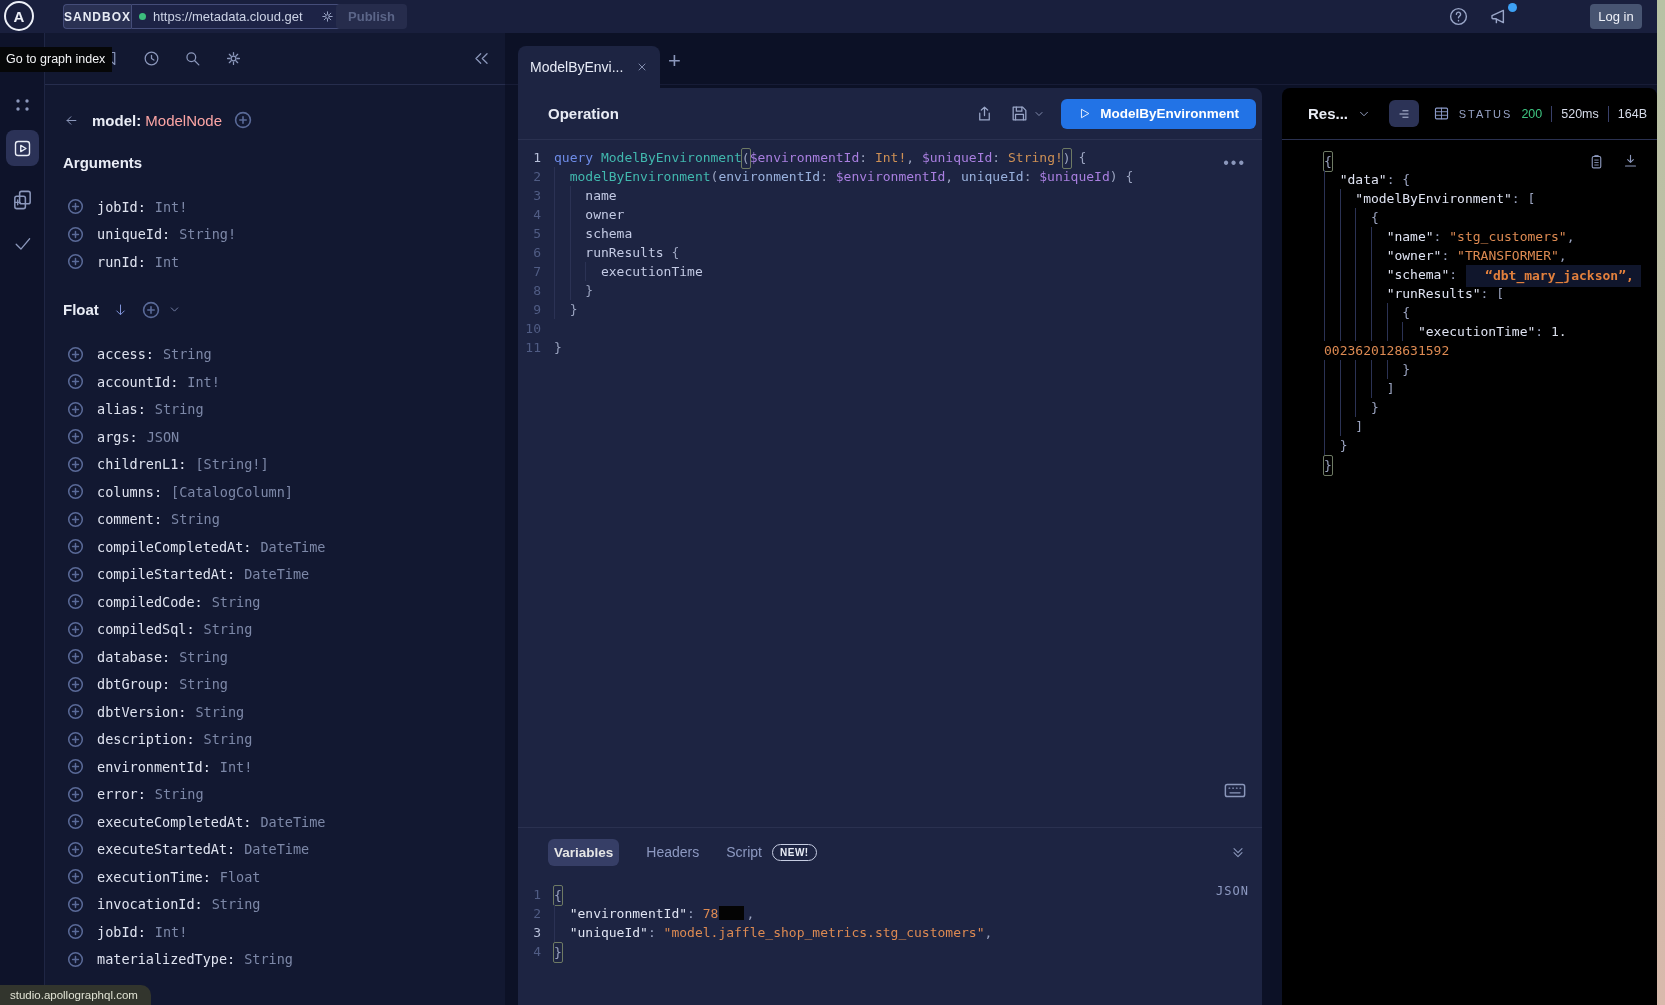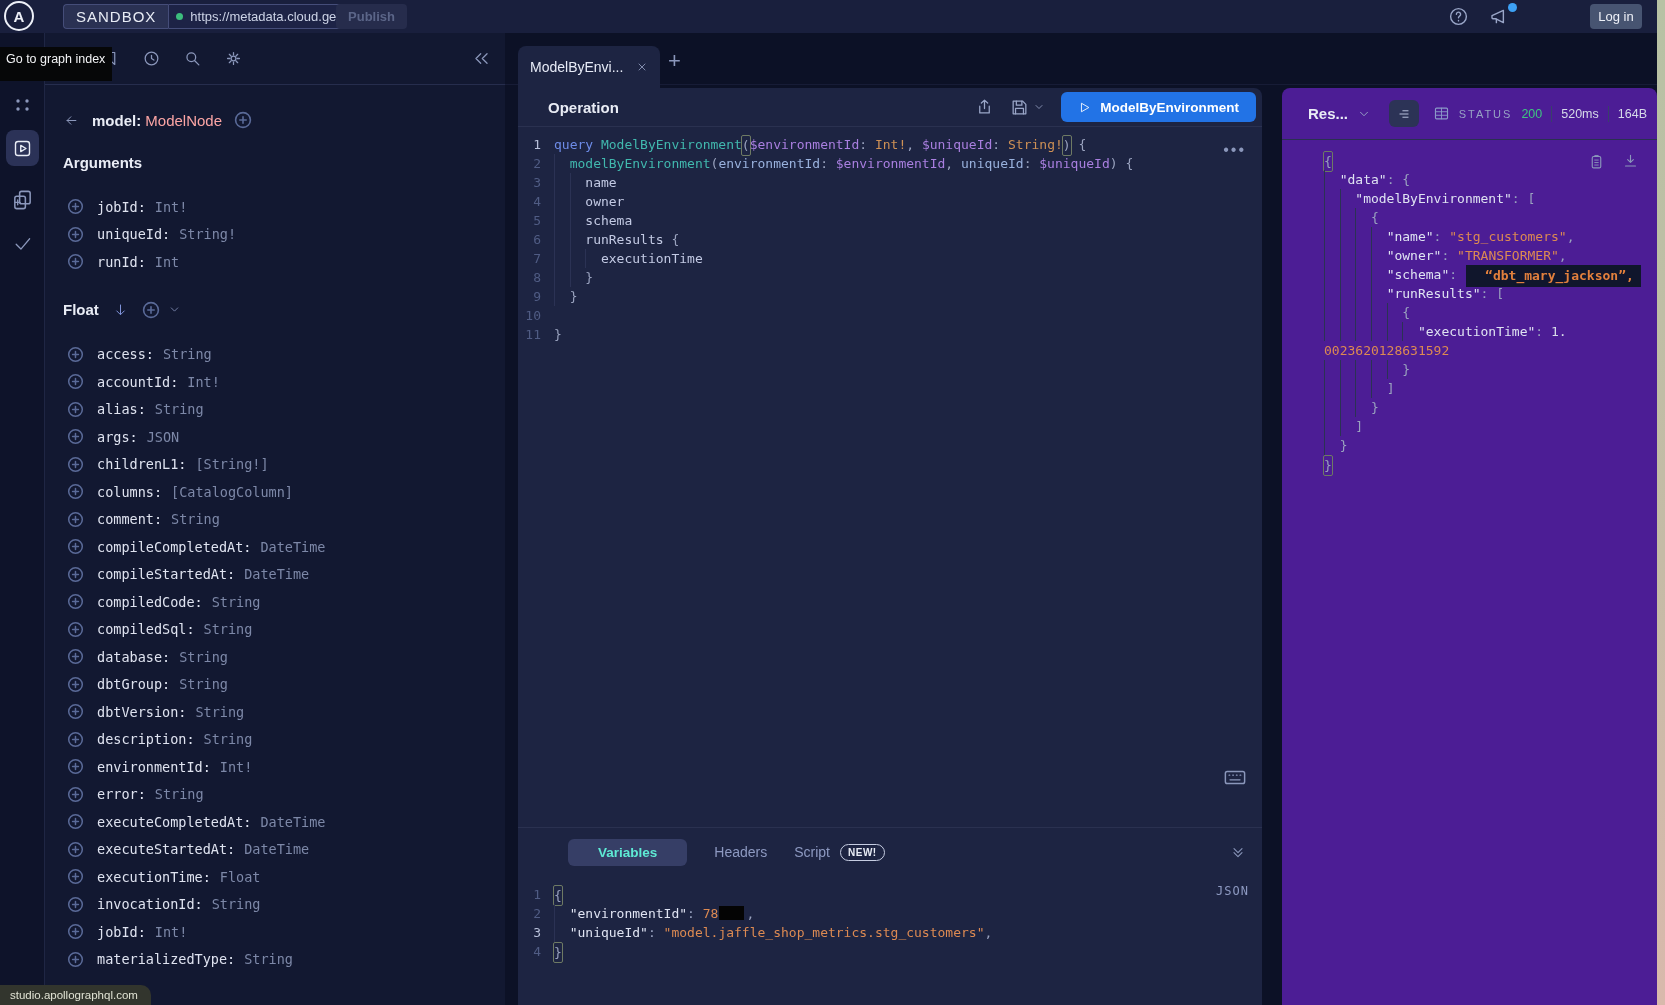--- a/index.html
+++ b/index.html
@@ -9,38 +9,38 @@
   svg { display:block; }
   .ic { stroke:currentColor; fill:none; stroke-width:1.6; stroke-linecap:round; stroke-linejoin:round; }
 
   
   .topbar { position:absolute; left:0; top:0; width:1665px; height:33px; background:#191f3d; }
   .logo { position:absolute; left:4px; top:1px; width:30px; height:30px; border:2px solid #edf0f8;
           border-radius:50%; display:flex; align-items:center; justify-content:center;
           font-weight:bold; font-size:15px; color:#edf0f8; background:#191f3d; z-index:7;}
   .sandbox-group { position:absolute; left:63px; top:4px; height:25px; display:flex; align-items:stretch; }
   .sandbox-chip { background:#2a3153; border:1px solid #454d79; border-right:0; border-radius:4px 0 0 4px;
-                  font-size:15px; font-weight:normal; letter-spacing:1px; color:#e8ecf5;
-                  display:flex; align-items:center; padding:0 12px; }
+                  font-size:12px; font-weight:bold; letter-spacing:1px; color:#e8ecf5;
+                  display:flex; align-items:center; padding:0 0; }
   .url-box { background:#1d2346; border:1px solid #454d79; border-radius:0 4px 4px 0;
              display:flex; align-items:center; gap:7px; padding:0 7px; width:212px; }
   .green-dot { width:7px; height:7px; border-radius:50%; background:#3cbd7d; flex:none; }
   .url-text { font-size:13px; color:#ccd3e6; white-space:nowrap; overflow:hidden; width:162px; }
   .url-gear { color:#98a3c4; flex:none; }
   .publish-btn { position:absolute; left:336px; top:4px; width:71px; height:25px; background:#262c4c;
                  color:#5b6588; font-size:13px; font-weight:bold; border-radius:4px;
                  display:flex; align-items:center; justify-content:center; }
   .help-btn { position:absolute; left:1448px; top:6px; color:#9aa6c8; }
   .megaphone-btn { position:absolute; left:1488px; top:6px; color:#9aa6c8; }
   .notif-dot { position:absolute; left:1508px; top:3px; width:9px; height:9px; border-radius:50%; background:#3da1f5; }
   .login-btn { position:absolute; left:1590px; top:4px; width:52px; height:25px; background:#475471;
                border-radius:4px; color:#eef1f8; font-size:13px; display:flex; align-items:center; justify-content:center; }
 
   
-  .tooltip { position:absolute; left:0; top:47px; height:34px; background:#060708; color:#f2f3f5;
+  .tooltip { position:absolute; left:0; top:47px; height:25px; background:#060708; color:#f2f3f5;
              font-size:12.5px; line-height:25px; padding:0 7px 0 6px; z-index:9; white-space:nowrap; }
   .statuspill { position:absolute; left:0; top:985px; height:20px; background:#32352d; color:#e0e2d3;
                 font-size:11.5px; line-height:20px; padding:0 13px 0 10px; border-radius:0 10px 0 0; z-index:9; }
 
   
   .rail { position:absolute; left:0; top:33px; width:45px; height:972px; background:#0e132a;
           border-right:1px solid #1f2644; }
   .rail-dots { position:absolute; left:13px; top:64px; color:#8b97bb; }
   .rail-active { position:absolute; left:6px; top:97px; width:33px; height:36px; background:#2b3257;
                  border-radius:8px; display:flex; align-items:center; justify-content:center; color:#e8ecf5; }
@@ -76,21 +76,21 @@
   
   .edit-tab { position:absolute; left:518px; top:46px; width:142px; height:42px; background:#1d2442;
               border-radius:8px 8px 0 0; display:flex; align-items:center; padding:0 12px; z-index:2; }
   .edit-tab-label { font-size:14px; color:#e7ebf7; white-space:nowrap; }
   .tab-close { margin-left:auto; color:#9aa6c8; }
   .tab-plus { position:absolute; left:668px; top:50px; font-size:22px; color:#8b97bb; line-height:22px; }
 
   
   .maincard { position:absolute; left:518px; top:88px; width:744px; height:917px; background:#1d2442;
               border-radius:0 8px 0 0; }
-  .op-header { height:39px; border-bottom:1px solid #2a3150; display:flex; align-items:center;
+  .op-header { height:52px; border-bottom:1px solid #2a3150; display:flex; align-items:center;
                padding:0 6px 0 30px; }
   .op-title { font-size:15px; font-weight:bold; color:#e9ecf5; }
   .op-actions { margin-left:auto; display:flex; align-items:center; gap:16px; color:#9aa6c8; }
   .save-group { display:flex; align-items:center; gap:4px; }
   .run-btn { display:flex; align-items:center; gap:9px; background:#2273e6; border-radius:6px;
              height:30px; padding:0 17px; font-size:13.5px; font-weight:bold; color:#fff; }
   .op-editor { position:relative; height:686px; }
   .code-area { padding-top:8px; font-family:"DejaVu Sans Mono", monospace; font-size:13px; line-height:19px; }
   .code-line { display:flex; height:19px; }
   .ln { width:36px; text-align:right; padding-right:13px; color:#505c84; flex:none; }
@@ -105,32 +105,32 @@
   .t-punc{color:#9aa3bf}.t-field{color:#c3cae4}.t-arg{color:#99b1dd}
   .t-key{color:#dfe3f2}.t-str{color:#dd8a52}.t-num{color:#dd8a52}.t-plain{color:#d8dde9}
   .t-boxed{color:#9aa3bf;border:1px solid #6e7a64;border-radius:2px;margin:0 -1px;}
   .t-ind{color:transparent;background-image:repeating-linear-gradient(to right,#2b3254 0,#2b3254 1px,transparent 1px,transparent 15.66px);}
   .t-patch{background:#10162c;color:#e2803d;font-weight:bold;padding:1px 7px 2px 19px;margin-left:9px;}
   .t-redact{width:25px;height:14px;background:#040404;margin:2px 2px 0 1px;}
 
   
   .vars-section { position:absolute; top:739px; left:0; right:0; bottom:0; border-top:1px solid #2a3150; }
   .vars-tabs { height:48px; display:flex; align-items:center; padding:0 16px 0 30px; gap:27px; }
-  .vtab-active { background:#363e66; border-radius:6px; padding:6px 30px; font-size:13.5px; font-weight:bold; color:#5eead4;margin-left:20px; }
+  .vtab-active { background:#363e66; border-radius:6px; padding:6px 6px; font-size:13.5px; font-weight:bold; color:#e5e5e5; }
   .vtab { font-size:14px; color:#8d99c1; }
   .script-group { display:flex; align-items:center; gap:10px; }
   .new-badge { border:1px solid #c6cde2; border-radius:9px; font-size:10px; font-weight:bold;
                letter-spacing:.5px; color:#e8ecf5; padding:2px 7px; }
   .collapse-vars { margin-left:auto; color:#8b97bb; }
   .vars-editor { position:relative; padding-top:9px; font-family:"DejaVu Sans Mono", monospace;
                  font-size:13px; line-height:19px; }
   .json-label { position:absolute; top:6px; right:13px; font-size:12px; letter-spacing:1px; color:#8d99c1; }
 
   
-  .respcard { position:absolute; left:1282px; top:88px; width:375px; height:917px; background:#4c1d95;
+  .respcard { position:absolute; left:1282px; top:88px; width:375px; height:917px; background:#000000;
               border-radius:8px 8px 0 0; }
   .resp-header { height:52px; border-bottom:1px solid #2a3150; display:flex; align-items:center;
                  padding:0 10px 0 26px; }
   .resp-title { font-size:15px; font-weight:bold; color:#e9ecf5; white-space:nowrap; }
   .resp-title-chev { color:#9aa6c8; margin-left:9px; }
   .view-lines-btn { margin-left:18px; width:30px; height:27px; background:#2c3356; border-radius:6px;
                     display:flex; align-items:center; justify-content:center; color:#c3cbe6; }
   .view-grid-btn { margin-left:13px; color:#8b9ac8; }
   .resp-meta { margin-left:auto; display:flex; align-items:center; gap:9px; }
   .status-label { font-size:11px; letter-spacing:2px; color:#97a2c4; }

